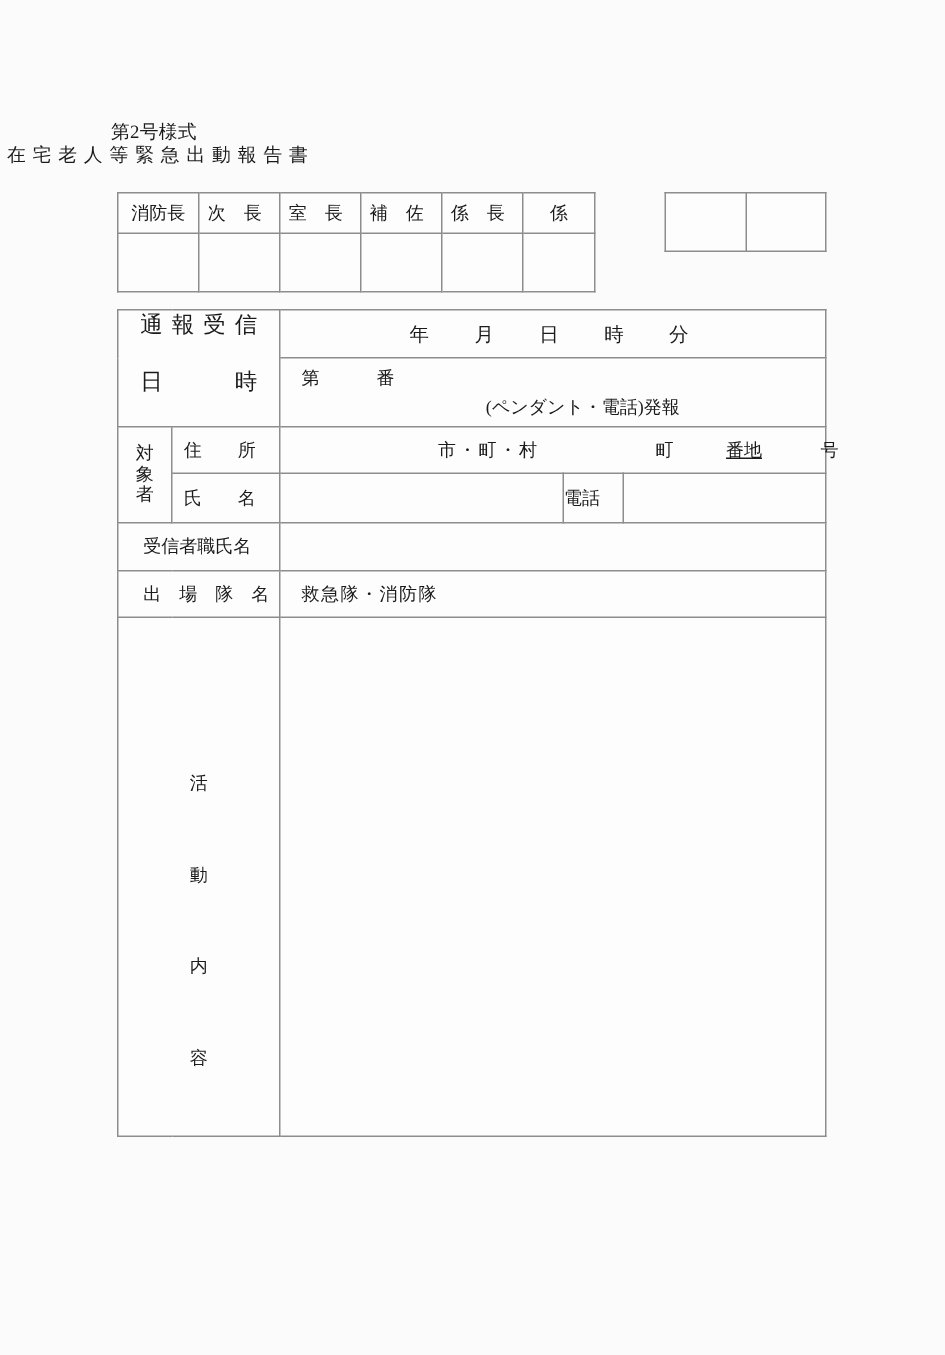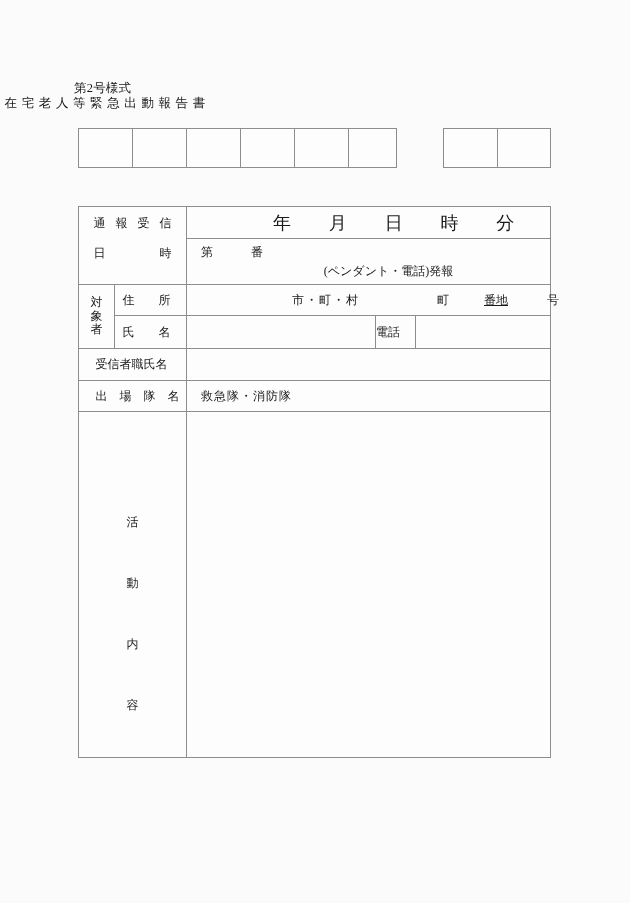--- a/index.html
+++ b/index.html
@@ -101,22 +101,21 @@
   .r-receiver  { height: 31px; }
   .r-unit      { height: 30px; }
   .r-activity  { height: 345px; }
 
   
   .datetime-line {
     display: block;
     padding-left: 86px;
     letter-spacing: 0.5px;
     white-space: nowrap;
-    font-size: 18px;
-    font-family: Liberation Mono, monospace;
+    font-size: 13px;
   }
   .datetime-line span { margin-right: 26px; }
   .datetime-line span:last-child { margin-right: 0; }
 
   .callno-cell {
     position: relative;
     height: 100%;
   }
   .callno-top {
     position: absolute;
@@ -166,21 +165,21 @@
     text-align: center;
     white-space: nowrap;
   }
   .vert i { font-style: normal; display: block; }
 
   
   .recv-label {
     display: block;
     width: 78px;
     margin: 0 auto;
-    font-size: 12px;
+    font-size: 15px;
     line-height: 1.25;
   }
   .recv-label .l1,
   .recv-label .l2 {
     display: block;
     text-align: justify;
     text-align-last: justify;
   }
   .recv-label .l1::after,
   .recv-label .l2::after {
@@ -218,20 +217,40 @@
   <table class="tbl" id="approval-left">
     <colgroup>
       <col style="width:54px">
         <col style="width:54px">
         <col style="width:54px">
       <col style="width:54px">
         <col style="width:54px">
         <col style="width:48px">
     </colgroup>
     <tbody>
+        <tr>
+      <td class="stamp-head">
+        <span class="plain">消防長</span>
+      </td>
+      <td class="stamp-head">
+        <span class="spread sp-42">次　長</span>
+      </td>
+      <td class="stamp-head">
+        <span class="spread sp-42">室　長</span>
+      </td>
+      <td class="stamp-head">
+        <span class="spread sp-42">補　佐</span>
+      </td>
+      <td class="stamp-head">
+        <span class="spread sp-42">係　長</span>
+      </td>
+      <td class="stamp-head">
+        <span class="plain">係</span>
+      </td>
+    </tr>
     <tr>
       <td class="stamp-box blank"></td>
       <td class="stamp-box blank"></td>
       <td class="stamp-box blank"></td>
       <td class="stamp-box blank"></td>
       <td class="stamp-box blank"></td>
       <td class="stamp-box blank"></td>
     </tr>
   </tbody>
     </table>

